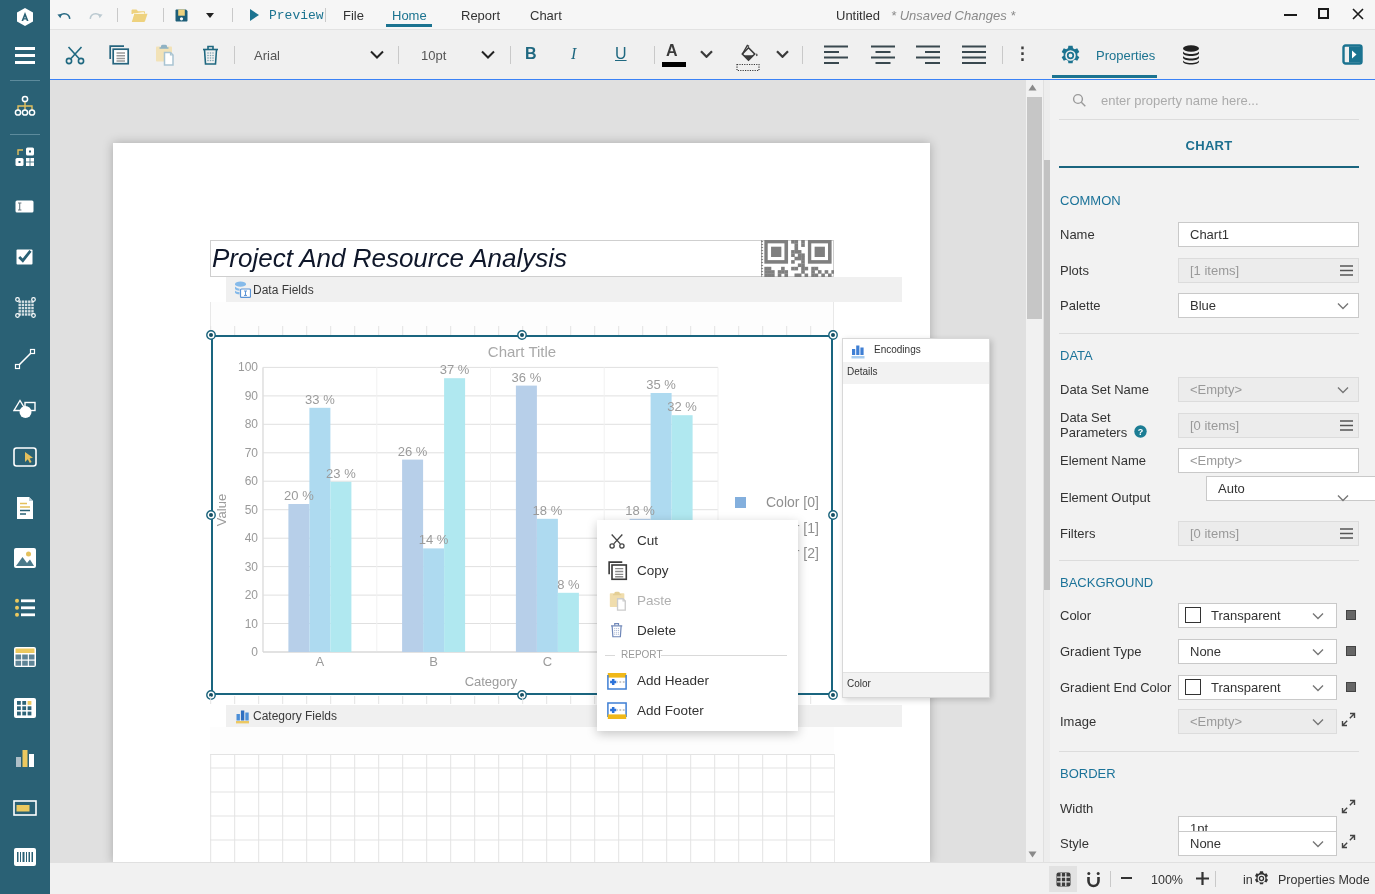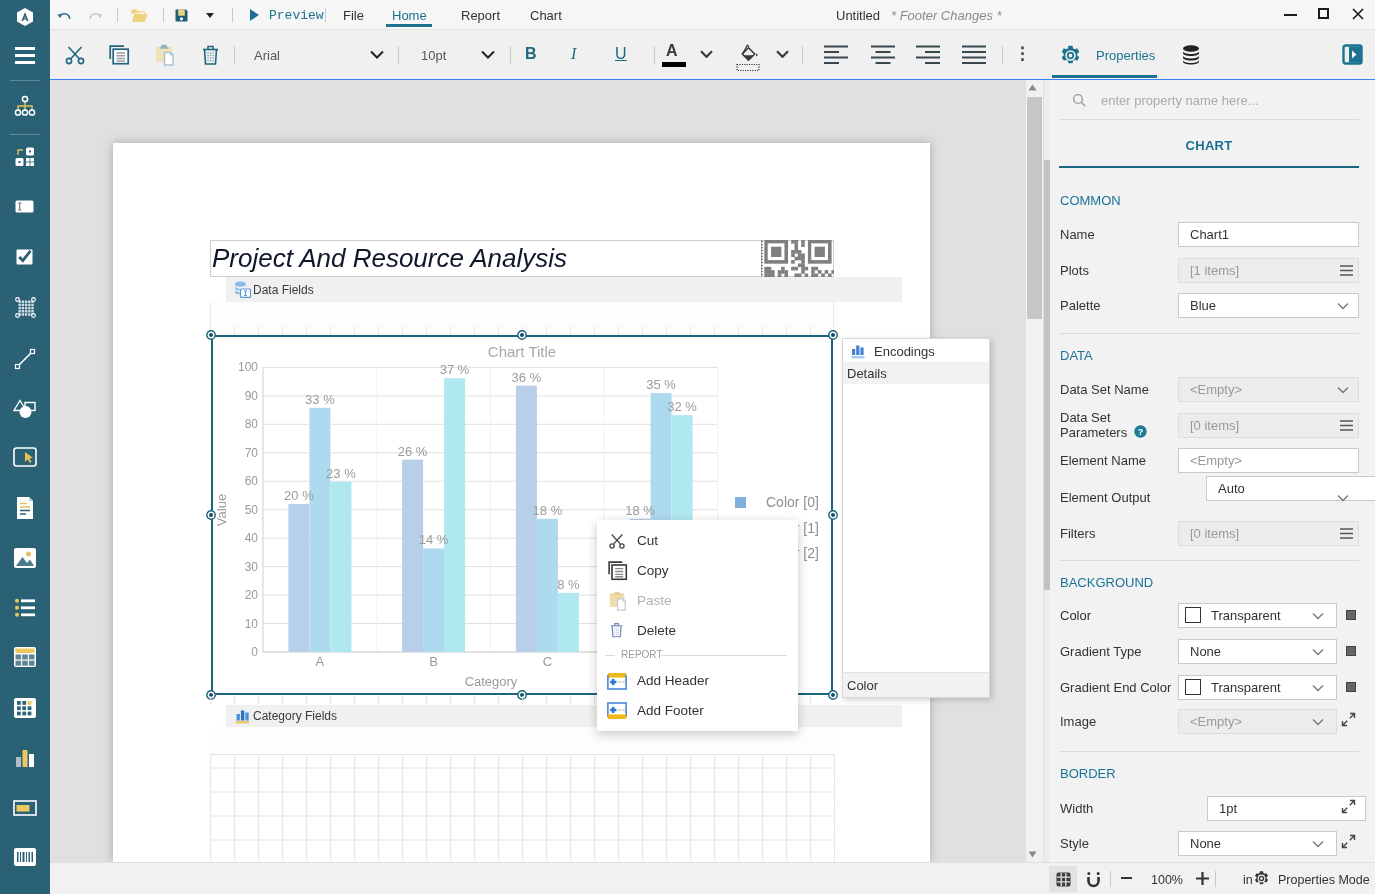--- a/index.html
+++ b/index.html
@@ -213,21 +213,21 @@
   <div class="sep" style="left:182px;"></div>
   <div class="abs" style="left:200px;top:9px;width:0;height:0;border-top:6px solid transparent;border-bottom:6px solid transparent;border-left:9px solid #1b7390;"></div>
   <div class="mtxt" style="left:219px;color:#1b7390;font-family:Liberation Mono, monospace;">Preview</div>
   <div class="sep" style="left:275px;"></div>
   <div class="mtxt" style="left:293px;">File</div>
   <div class="mtxt" style="left:342px;color:#1b7390;">Home</div>
   <div class="abs" style="left:336px;top:23.5px;width:46px;height:3px;background:#1b7390;"></div>
   <div class="mtxt" style="left:411px;">Report</div>
   <div class="mtxt" style="left:480px;">Chart</div>
   <div class="mtxt" style="left:786px;">Untitled</div>
-  <div class="mtxtI" style="position:absolute;top:8px;left:841px;font-size:13px;color:#8a8a8a;font-style:italic;">* Footer Changes *</div>
+  <div class="mtxtI" style="position:absolute;top:8px;left:841px;font-size:13px;color:#8a8a8a;font-style:italic;">* Unsaved Changes *</div>
   <div class="abs" style="left:1234px;top:14px;width:13px;height:2px;background:#1a1a1a;"></div>
   <div class="abs" style="left:1268px;top:8px;width:11px;height:11px;border:2px solid #1a1a1a;"></div>
   <svg class="abs" style="left:1302px;top:8px;" width="12" height="12" viewBox="0 0 12 12">
       <path d="M1 1 L11 11 M11 1 L1 11" stroke="#1a1a1a" stroke-width="1.6"></path>
     </svg>
 </div>
 <div id="toolbar">
   <svg class="abs" style="left:14px;top:14px;" width="22" height="22" viewBox="0 0 22 22">
       <g stroke="#1f6880" stroke-width="1.6" fill="none">
         <path d="M4.5 3 L15 14.5"></path>
@@ -645,21 +645,21 @@
         <line x1="456.7" y1="0" x2="456.7" y2="8"></line>
         <line x1="480.7" y1="0" x2="480.7" y2="8"></line>
         <line x1="504.7" y1="0" x2="504.7" y2="8"></line>
         <line x1="528.7" y1="0" x2="528.7" y2="8"></line>
         <line x1="552.7" y1="0" x2="552.7" y2="8"></line>
         <line x1="576.7" y1="0" x2="576.7" y2="8"></line>
         <line x1="600.7" y1="0" x2="600.7" y2="8"></line>
         <line x1="624.7" y1="0" x2="624.7" y2="8"></line>
       </g>
     </svg>
-  <div id="encodings" style="position:absolute;left:792px;top:258px;width:148px;height:360px;background:#fff;border:1px solid #d8d8d8;box-shadow:2px 2px 6px rgba(0,0,0,0.18);font-size:13px;color:#333;">
+  <div id="encodings" style="position:absolute;left:792px;top:258px;width:148px;height:360px;background:#fff;border:1px solid #d8d8d8;box-shadow:2px 2px 6px rgba(0,0,0,0.18);font-size:10px;color:#333;">
     <svg class="abs" style="left:8px;top:5px;" width="17" height="15" viewBox="0 0 17 15">
         <rect x="1" y="5" width="3.2" height="6" fill="#3f7fd4"></rect>
         <rect x="5.2" y="1.5" width="3.2" height="9.5" fill="#3f7fd4"></rect>
         <rect x="9.4" y="3.5" width="3.2" height="7.5" fill="#3f7fd4"></rect>
         <rect x="0.5" y="12" width="13" height="2.5" fill="#a8cdf0"></rect>
       </svg>
     <div class="abs" style="left:31px;top:5px;">Encodings</div>
     <div class="abs" style="left:0;top:23px;width:146px;height:22px;background:#f2f2f2;">
         <span style="position:absolute;left:4px;top:4px;">Details</span>
       </div>
@@ -765,21 +765,21 @@
       <path d="M1 1.5 L6 6.5 L11 1.5" fill="none" stroke="#777" stroke-width="1.4"></path>
     </svg>
   <svg class="abs" style="left:295px;top:632px;" width="15" height="15" viewBox="0 0 15 15">
       <g stroke="#444" stroke-width="1.4" fill="none">
         <path d="M9 1.5 L13.5 1.5 L13.5 6 M13.5 1.5 L8.8 6.2 M6 13.5 L1.5 13.5 L1.5 9 M1.5 13.5 L6.2 8.8"></path>
       </g>
     </svg>
   <div class="abs" style="left:13px;top:671px;width:300px;height:1px;background:#dcdcdc;"></div>
   <div class="sect" style="top:686px;">BORDER</div>
   <div class="prow-label" style="top:721px;">Width</div>
-    <div class="pbox narrow" style="top:716px;margin-left:29px;">1pt</div>
+    <div class="pbox narrow" style="top:736px;">1pt</div>
   <svg class="abs" style="left:295px;top:719px;" width="15" height="15" viewBox="0 0 15 15">
       <g stroke="#444" stroke-width="1.4" fill="none">
         <path d="M9 1.5 L13.5 1.5 L13.5 6 M13.5 1.5 L8.8 6.2 M6 13.5 L1.5 13.5 L1.5 9 M1.5 13.5 L6.2 8.8"></path>
       </g>
     </svg>
   <div class="prow-label" style="top:756px;">Style</div>
     <div class="pbox narrow" style="top:751px;">None</div>
   <svg class="chev" style="left:266px;top:758px;" viewBox="0 0 12 8">
       <path d="M1 1.5 L6 6.5 L11 1.5" fill="none" stroke="#777" stroke-width="1.4"></path>
     </svg>

